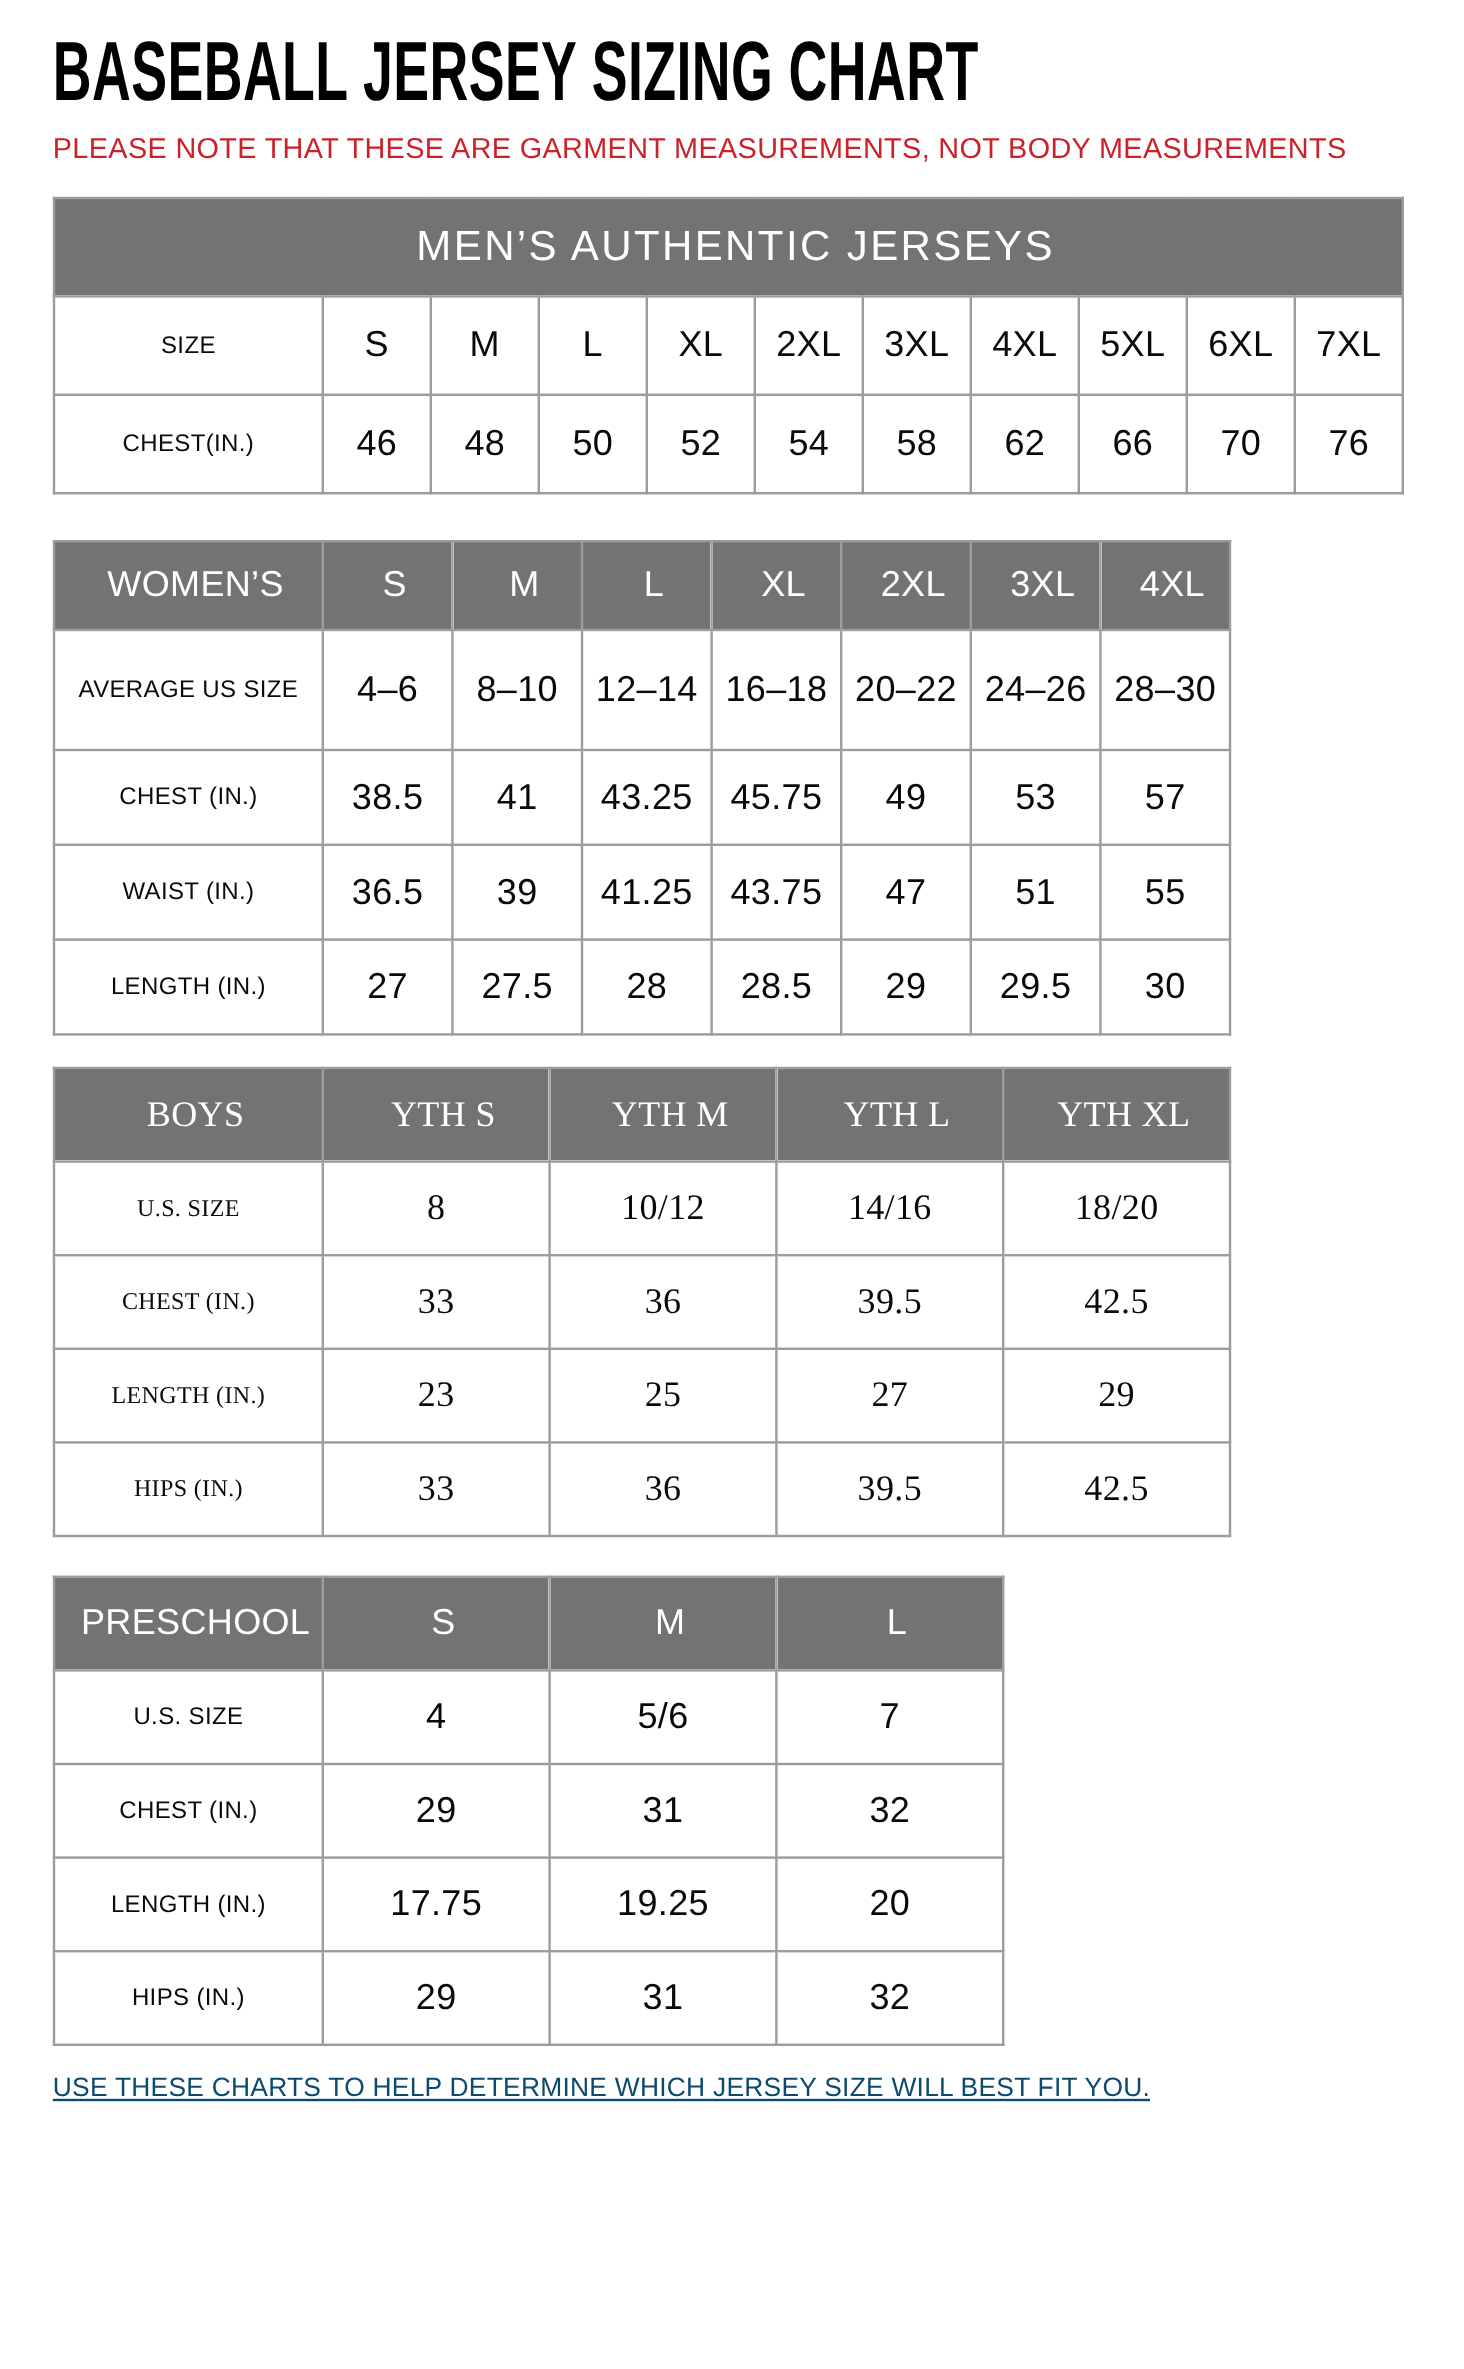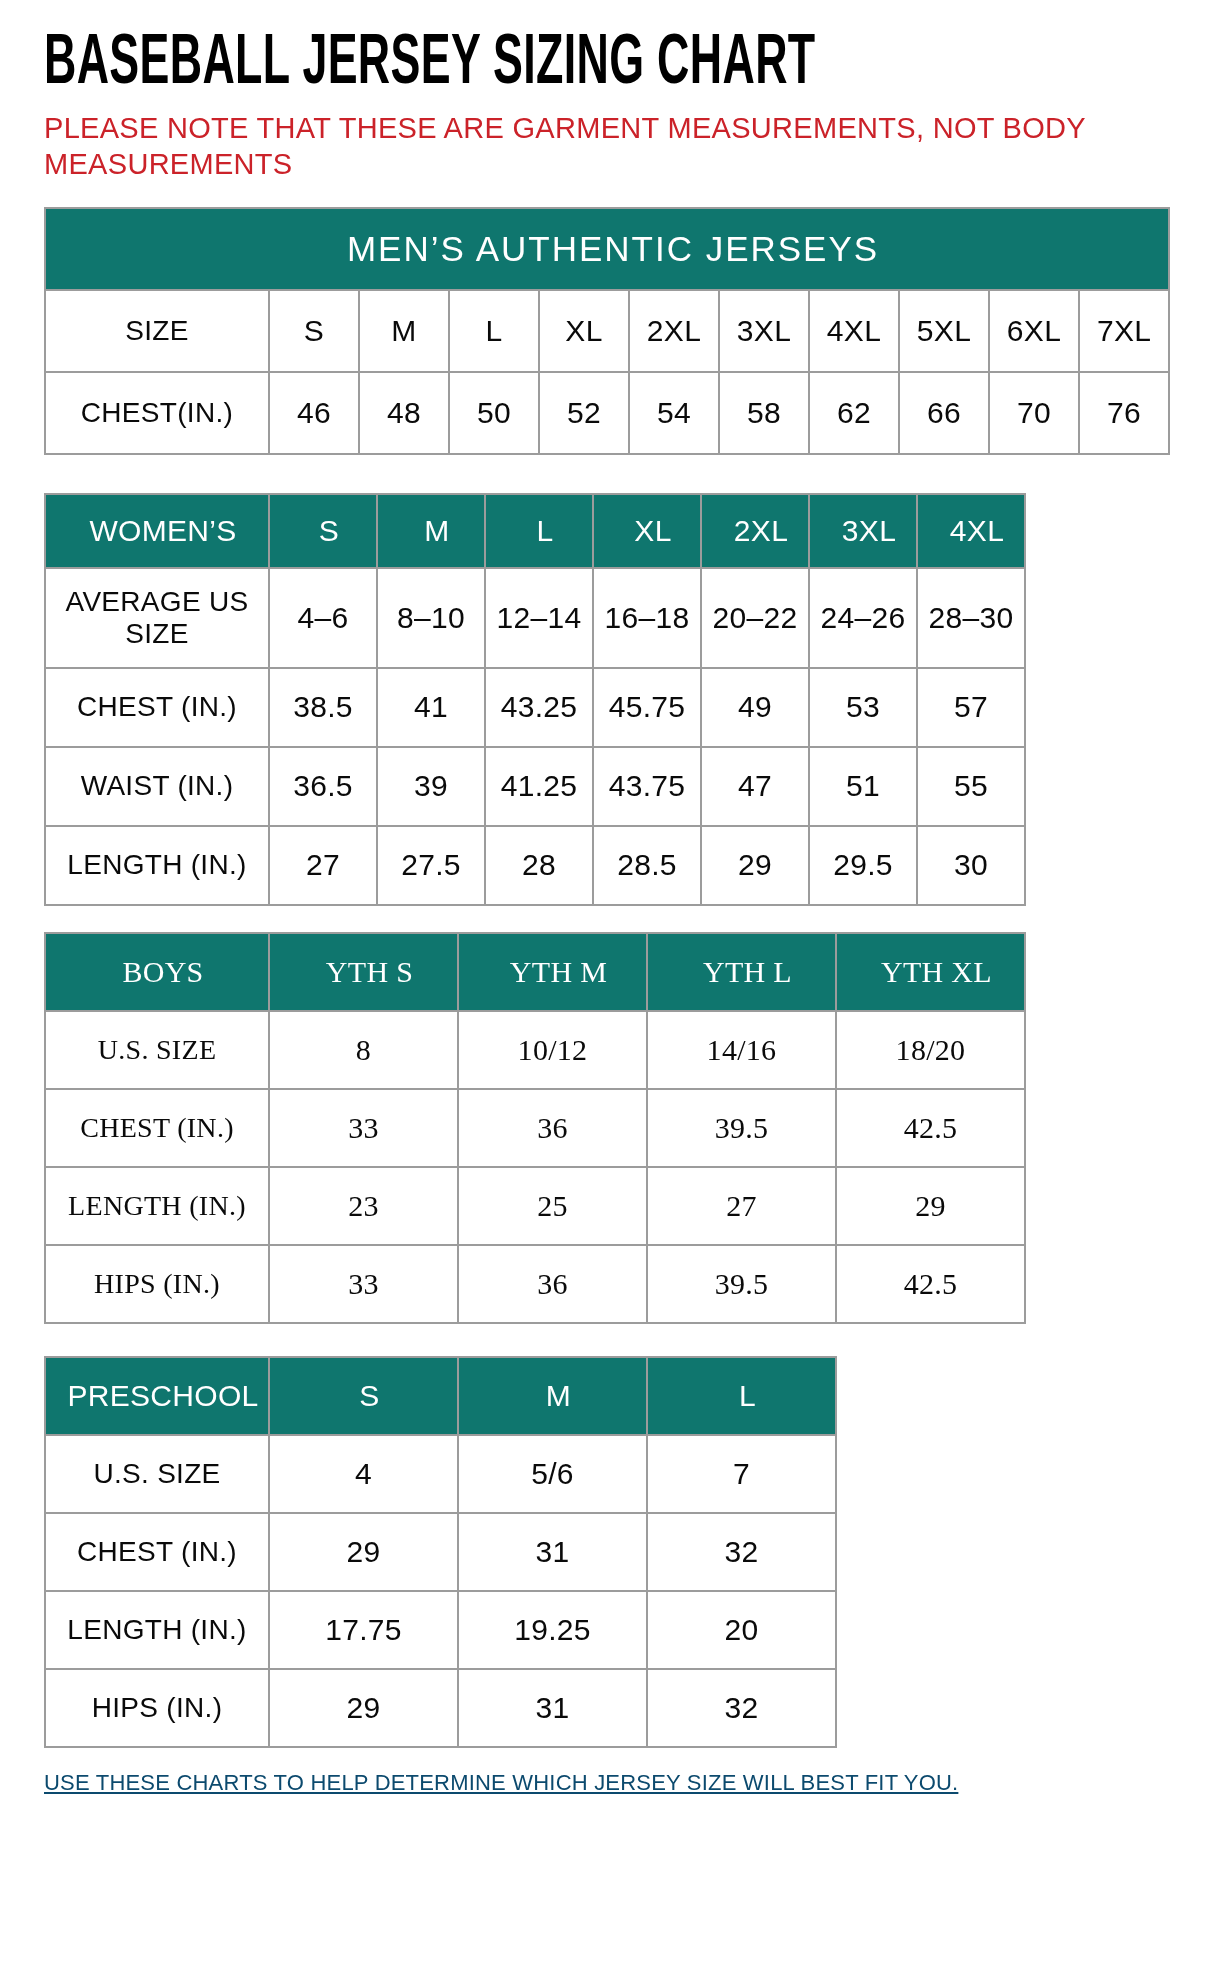--- a/index.html
+++ b/index.html
@@ -22,21 +22,21 @@
     letter-spacing: 0.5px;
     color: #000000;
     transform: scaleX(0.64);
     transform-origin: left center;
   }
 
   .note-top {
     margin: 16px 0 0 0;
     max-width: 1100px;
     color: #cb2229;
-    font-size: 29px;
+    font-size: 24px;
     line-height: 1.25;
     letter-spacing: 0.3px;
     font-weight: 500;
   }
 
   .note-bottom {
     margin: 22px 0 0 0;
     color: #0c4a6e;
     font-size: 22px;
     letter-spacing: 0.2px;
@@ -53,22 +53,22 @@
     border: 2px solid #9c9c9c;
     text-align: center;
     vertical-align: middle;
     padding: 0 4px;
     font-weight: 400;
     font-size: 30px;
     color: #0a0a0a;
     letter-spacing: 0.3px;
     overflow: hidden;
   }
-  .tbl .lbl { font-size: 28px; }
-  .tbl .hd  { background: #0f766e; color: #ffffff; padding-left: 16px; }
+  .tbl .lbl { font-size: 20px; }
+  .tbl .hd  { background: #737373; color: #ffffff; padding-left: 16px; }
   .tbl .tbl-title { font-size: 35px; letter-spacing: 2px; font-weight: 400; }
 
   
   .mens { margin-top: 24px; width: 1124px; }
   .mens col.c-lbl { width: 224px; }
   .mens col.c-m   { width: 90px; }
   .mens tr { height: 82px; }
 
   
   .womens { margin-top: 38px; width: 980px; }

